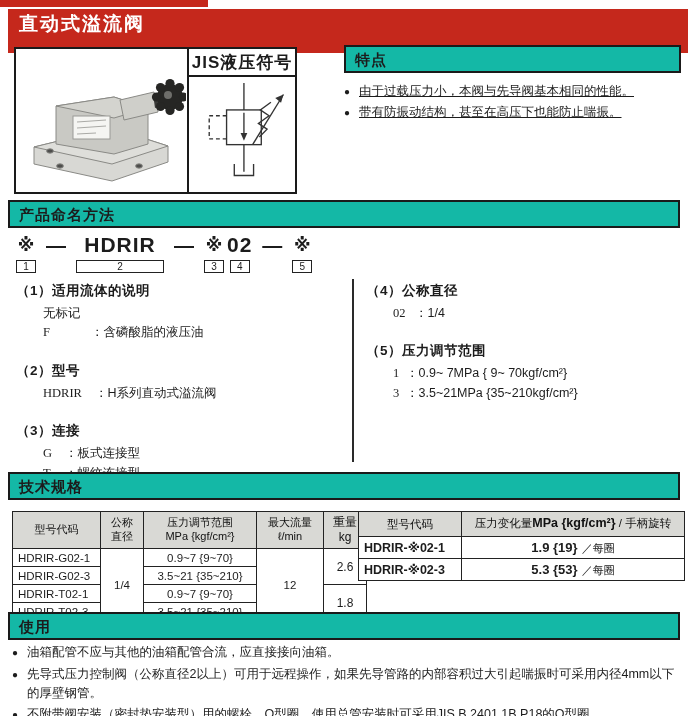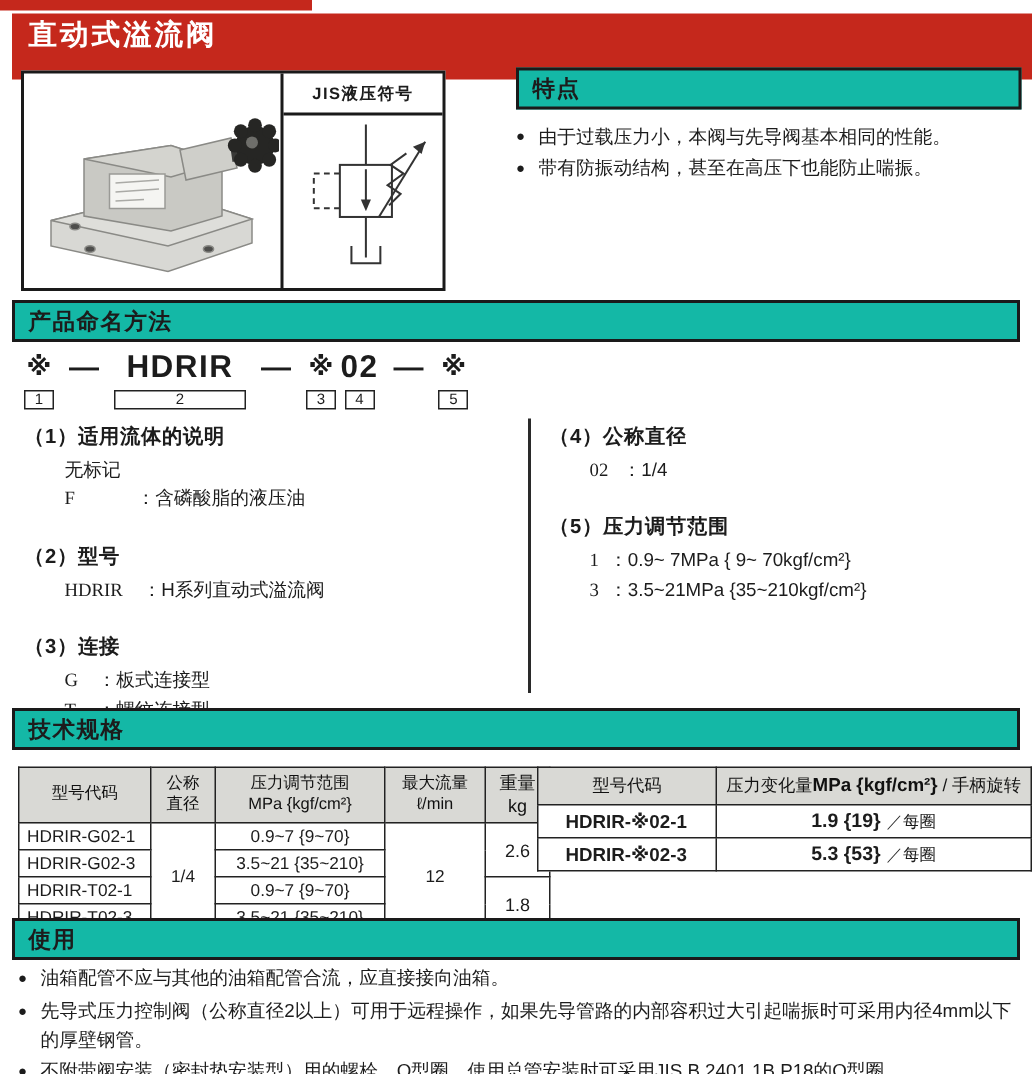--- a/index.html
+++ b/index.html
@@ -24,26 +24,26 @@
     line-height:23px;height:23px;padding:1px 9px 0 9px;letter-spacing:1px;box-sizing:content-box;
   }
   .full-header{position:absolute;left:8px;right:8px;}
   
   .overview-box{
     position:absolute;left:14px;top:47px;width:283px;height:147px;
     border:2px solid var(--bd);display:flex;background:#fff;box-sizing:border-box;
   }
   .photo-cell{width:171px;border-right:2px solid var(--bd);display:flex;align-items:center;justify-content:center;}
   .symbol-cell{flex:1;display:flex;flex-direction:column;}
-  .symbol-header{height:26px;border-bottom:2px solid var(--bd);font-size:11px;font-weight:bold;
+  .symbol-header{height:26px;border-bottom:2px solid var(--bd);font-size:17px;font-weight:bold;
     display:flex;align-items:center;justify-content:center;letter-spacing:1px;}
   .symbol-body{flex:1;display:flex;align-items:center;justify-content:center;}
   
   .features{position:absolute;left:344px;top:45px;width:337px;}
-  .bullets{margin-top:9px;}
+  .bullets{margin-top:9px;text-decoration:underline;}
   .bullet{position:relative;padding-left:15px;font-size:12.5px;line-height:1.55;margin-bottom:2px;}
   .bullet::before{content:"●";position:absolute;left:0;top:0;font-size:10px;line-height:1.9;}
   
   .code-row{position:absolute;left:16px;top:233px;display:flex;align-items:flex-start;}
   .code-col{display:flex;flex-direction:column;align-items:center;}
   .code-sym{font-size:17px;font-weight:bold;height:24px;display:flex;align-items:center;justify-content:center;}
   .code-sym.big{font-size:21px;letter-spacing:1px;}
   .code-box{border:1.5px solid #222;font-size:10px;height:13px;min-width:20px;padding:0 2px;
     display:flex;align-items:center;justify-content:center;margin-top:3px;box-sizing:border-box;}
   .code-box.wide{width:88px;}
@@ -66,21 +66,21 @@
   .spec-table2{position:absolute;left:358px;top:511px;}
   th,td{border:1.4px solid #222;text-align:center;vertical-align:middle;}
   th{background:var(--th-bg);font-weight:normal;font-size:11px;line-height:1.25;color:#111;padding:3px 3px;}
   .pre{white-space:pre-line;}
   .spec-table td{font-size:11.5px;height:17px;padding:0 4px;}
   .spec-table td.model{text-align:left;padding-left:5px;width:78px;}
   .spec-table .c-dia{width:34px;} .spec-table .c-range{width:104px;}
   .spec-table .c-flow{width:58px;} .spec-table .c-wt{width:34px;font-size:12px;}
   .spec-table2 th{font-size:11.5px;padding:4px 4px;}
   .spec-table2 .h-bold{font-weight:bold;font-size:12.5px;}
-  .spec-table2 td{height:21px;padding:0 18px;}
+  .spec-table2 td{height:21px;padding:0 5px;}
   .spec-table2 td.model{text-align:left;font-size:12.5px;font-weight:bold;width:92px;}
   .spec-table2 td.value{width:212px;}
   .spec-table2 .val{font-size:13px;font-weight:bold;}
   .spec-table2 .unit{font-size:11px;margin-left:4px;}
   
   .usage-bullets{position:absolute;left:12px;top:643px;width:668px;}
   .usage-bullets .bullet{font-size:12.5px;line-height:1.5;margin-bottom:3px;}
   svg{display:block;}
 </style>
 </head>

